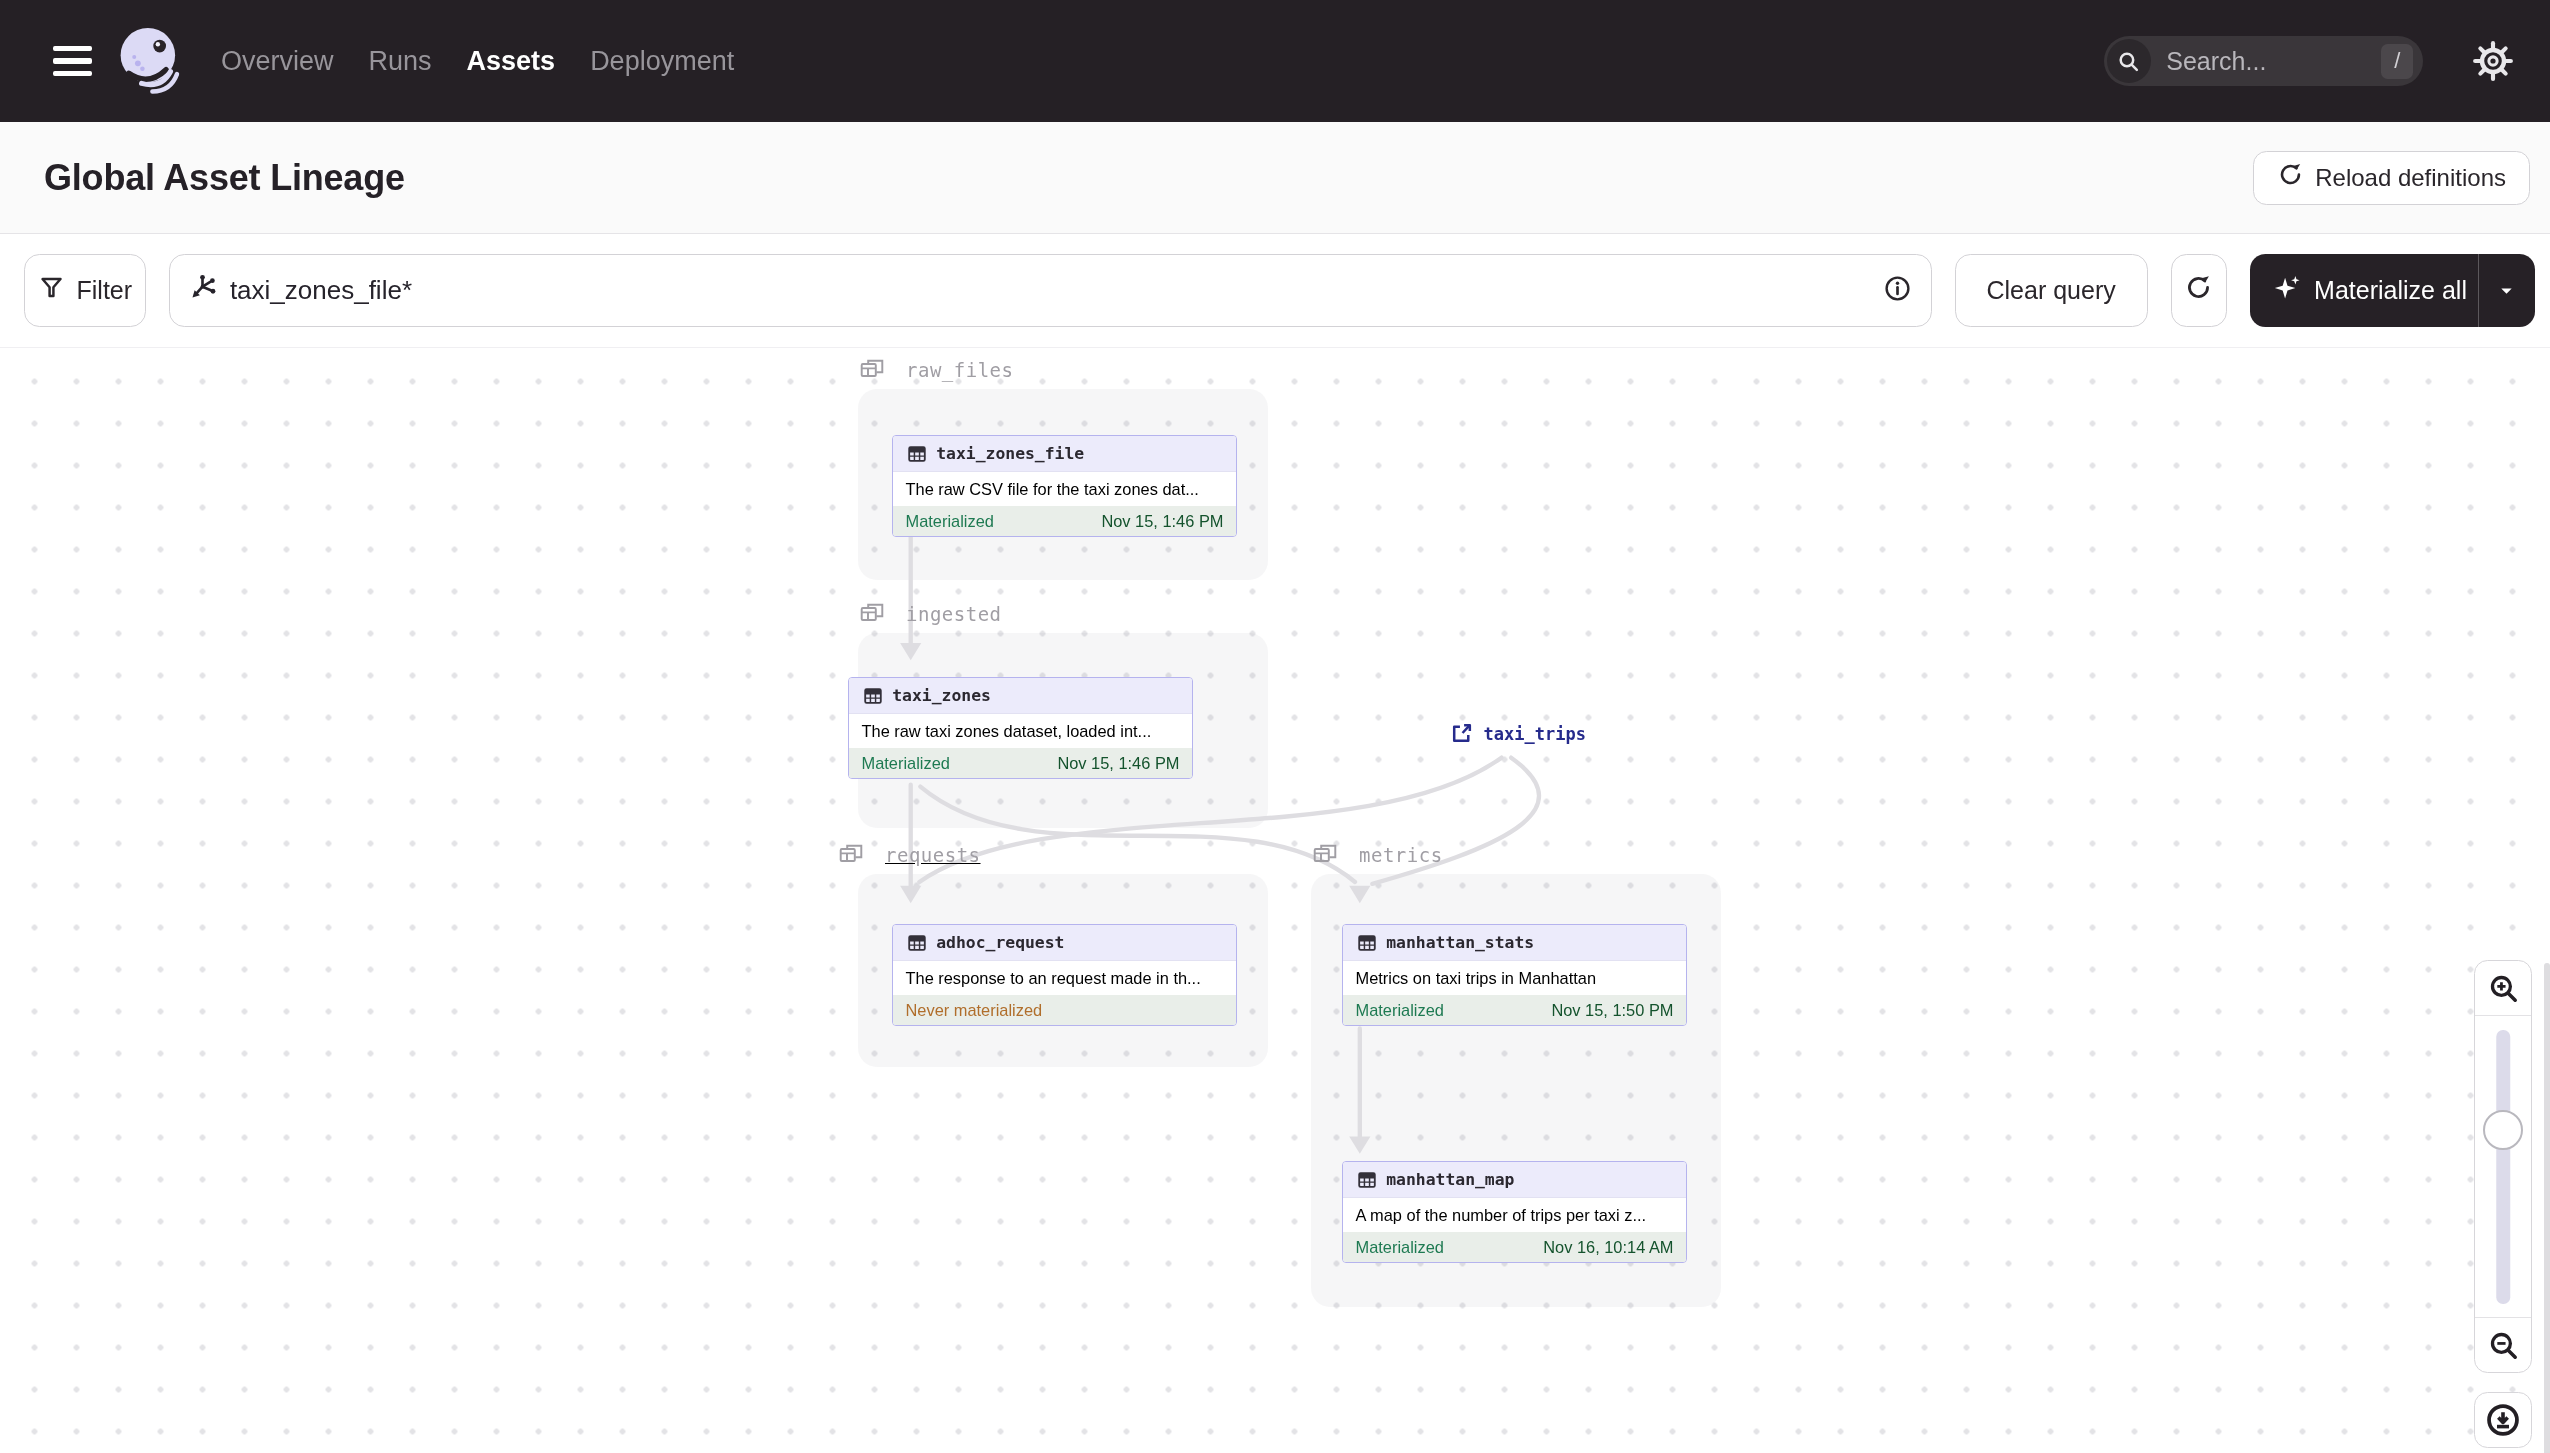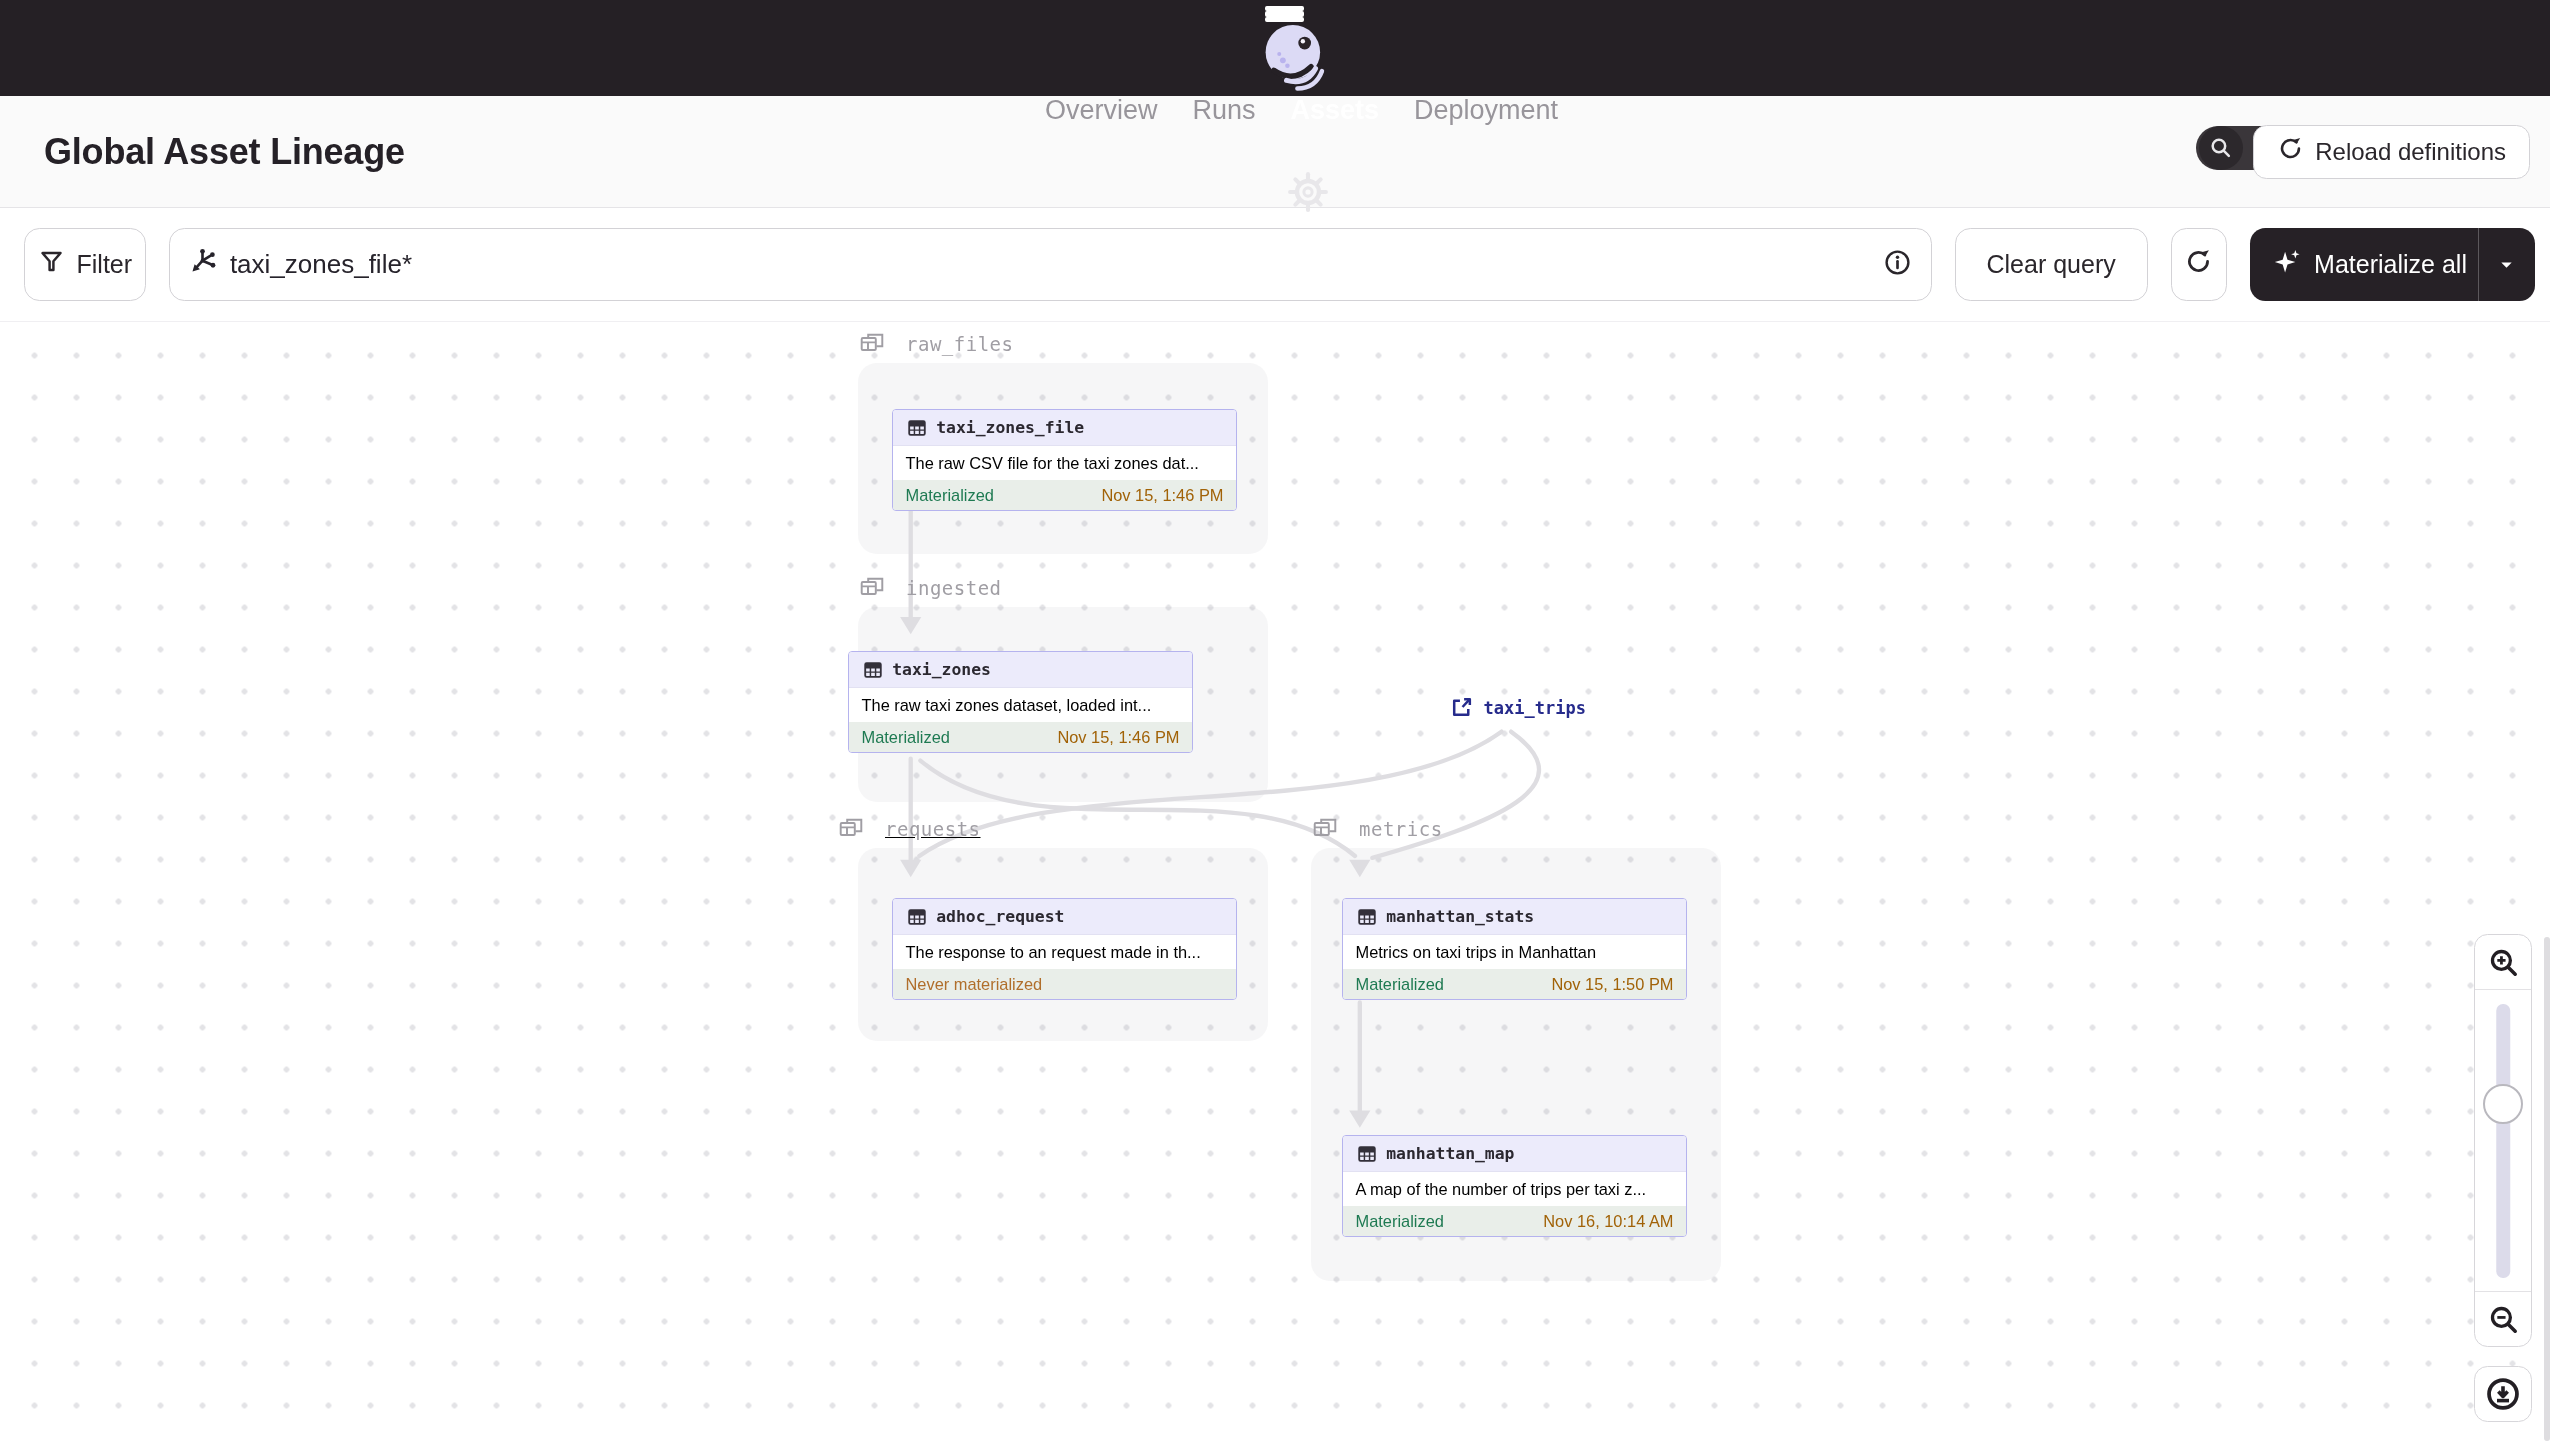--- a/index.html
+++ b/index.html
@@ -1,21 +1,21 @@
 <!DOCTYPE html>
 <html><head>
 <meta charset="utf-8">
 <style>
   html,body{margin:0;padding:0;}
   body{width:2550px;height:1453px;overflow:hidden;background:#fff;
        font-family:"Liberation Sans",sans-serif;-webkit-font-smoothing:antialiased;position:relative;}
   .mono{font-family:"DejaVu Sans Mono","Liberation Mono",monospace;}
 
   
-  .topnav{height:96px;background:#252025;display:flex;align-items:center;padding:6px 35px 0 53px;box-sizing:border-box;flex-direction:column;}
+  .topnav{height:122px;background:#252025;display:flex;align-items:center;padding:0 35px 0 53px;box-sizing:border-box;}
   .hamburger{width:39px;height:31px;display:flex;flex-direction:column;justify-content:space-between;cursor:pointer;background:none;border:none;padding:0;}
   .hamburger span{display:block;height:5.3px;background:#fff;border-radius:1.9px;}
   .logo{width:69px;height:73px;margin-left:25px;}
   .navlinks{display:flex;align-items:center;gap:35px;margin-left:35px;}
   .navlink{font-size:27px;color:#98959B;text-decoration:none;cursor:pointer;}
   .navlink.active{color:#fff;font-weight:700;}
   .searchpill{margin-left:auto;width:319px;height:50px;border-radius:25px;background:#3A363A;display:flex;align-items:center;cursor:text;}
   .searchpill .mag{width:44px;height:44px;margin-left:2.9px;border-radius:50%;background:#2C282C;display:flex;align-items:center;justify-content:center;}
   .searchpill .ph{font-size:25px;color:#B9B7BC;margin-left:15.4px;flex:1;}
   .searchpill .kbd{width:32px;height:35px;margin-right:9.6px;border-radius:6.7px;background:#4B474B;color:#D3D1D5;font-size:22px;display:flex;align-items:center;justify-content:center;}
@@ -49,21 +49,21 @@
   .grouplabel .gname{font-size:19px;color:#A09EA4;letter-spacing:0.5px;}
   .edges{position:absolute;left:0;top:0;}
 
   .node{position:absolute;width:345px;height:102px;box-sizing:border-box;border:1.9px solid #B5B3EE;border-radius:4px;background:#fff;overflow:hidden;cursor:pointer;display:flex;flex-direction:column;}
   .node-head{height:35px;background:#ECEBFB;display:flex;align-items:center;gap:8.7px;padding-left:12.5px;border-bottom:1px solid #E2E1F2;}
   .node-name{font-size:16.4px;font-weight:700;color:#2B2830;}
   .node-desc{height:34px;display:flex;align-items:center;padding:0 12.5px;font-size:16.4px;color:#000000;white-space:nowrap;overflow:hidden;}
   .node-foot{flex:1;background:#E9EEE9;display:flex;align-items:center;justify-content:space-between;padding:0 12.5px;font-size:16.4px;}
   .status.ok{color:#1E7A52;}
   .status.never{color:#B06E2B;}
-  .time{color:#a16207;}
+  .time{color:#14532d;}
 
   .extasset{position:absolute;display:flex;align-items:center;gap:9.6px;height:39px;cursor:pointer;}
   .extasset .extname{font-size:17px;font-weight:700;color:#262B8C;}
 
   
   .zoompanel{position:absolute;left:2474px;top:612px;width:58px;height:413px;background:#fff;border:1.4px solid #D7D6DA;border-radius:13.5px;box-sizing:border-box;display:flex;flex-direction:column;}
   .zoombtn{height:55px;flex:none;display:flex;align-items:center;justify-content:center;background:none;border:none;cursor:pointer;}
   .zoombtn.zin{border-bottom:1.4px solid #E3E2E5;}
   .zoombtn.zout{border-top:1.4px solid #E3E2E5;}
   .sliderarea{flex:1;position:relative;}

